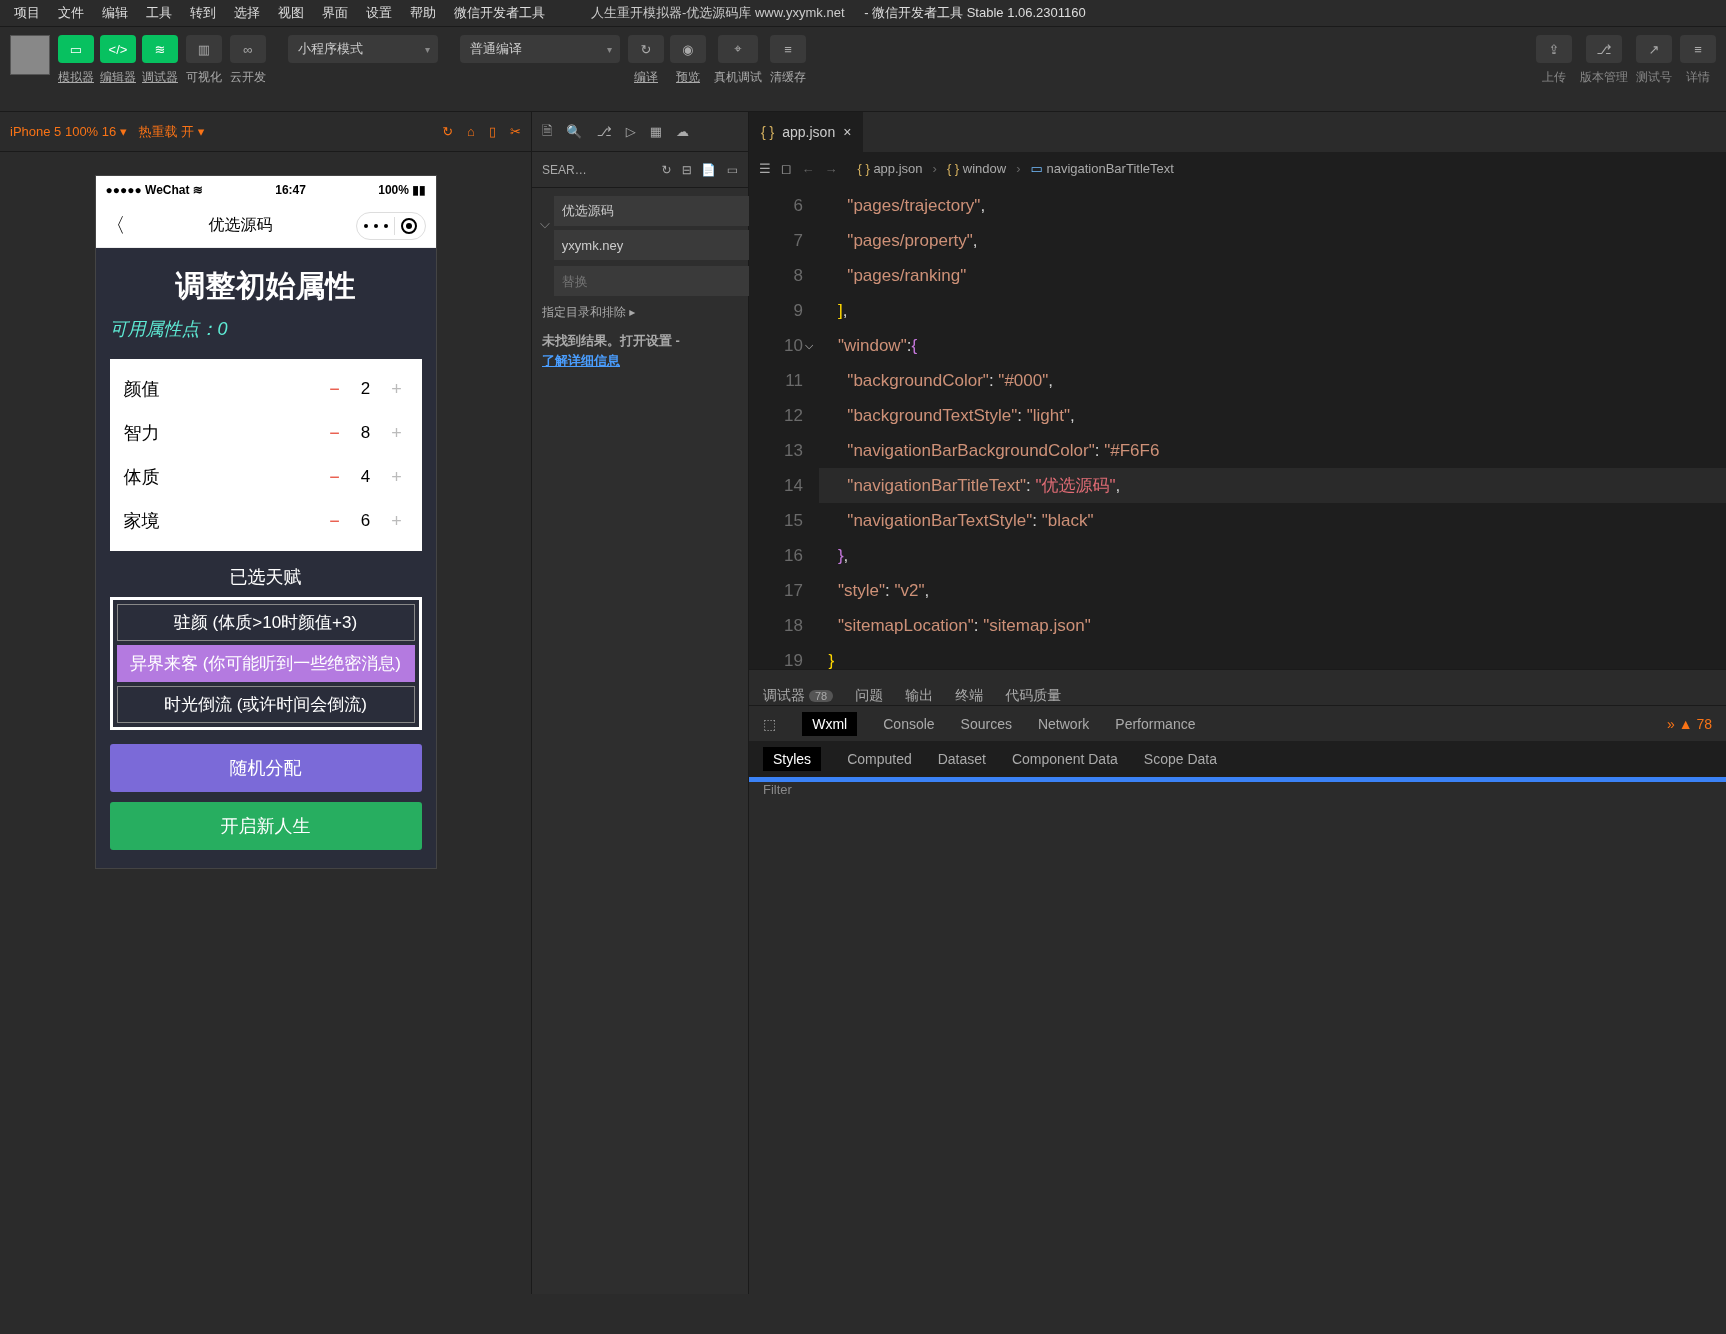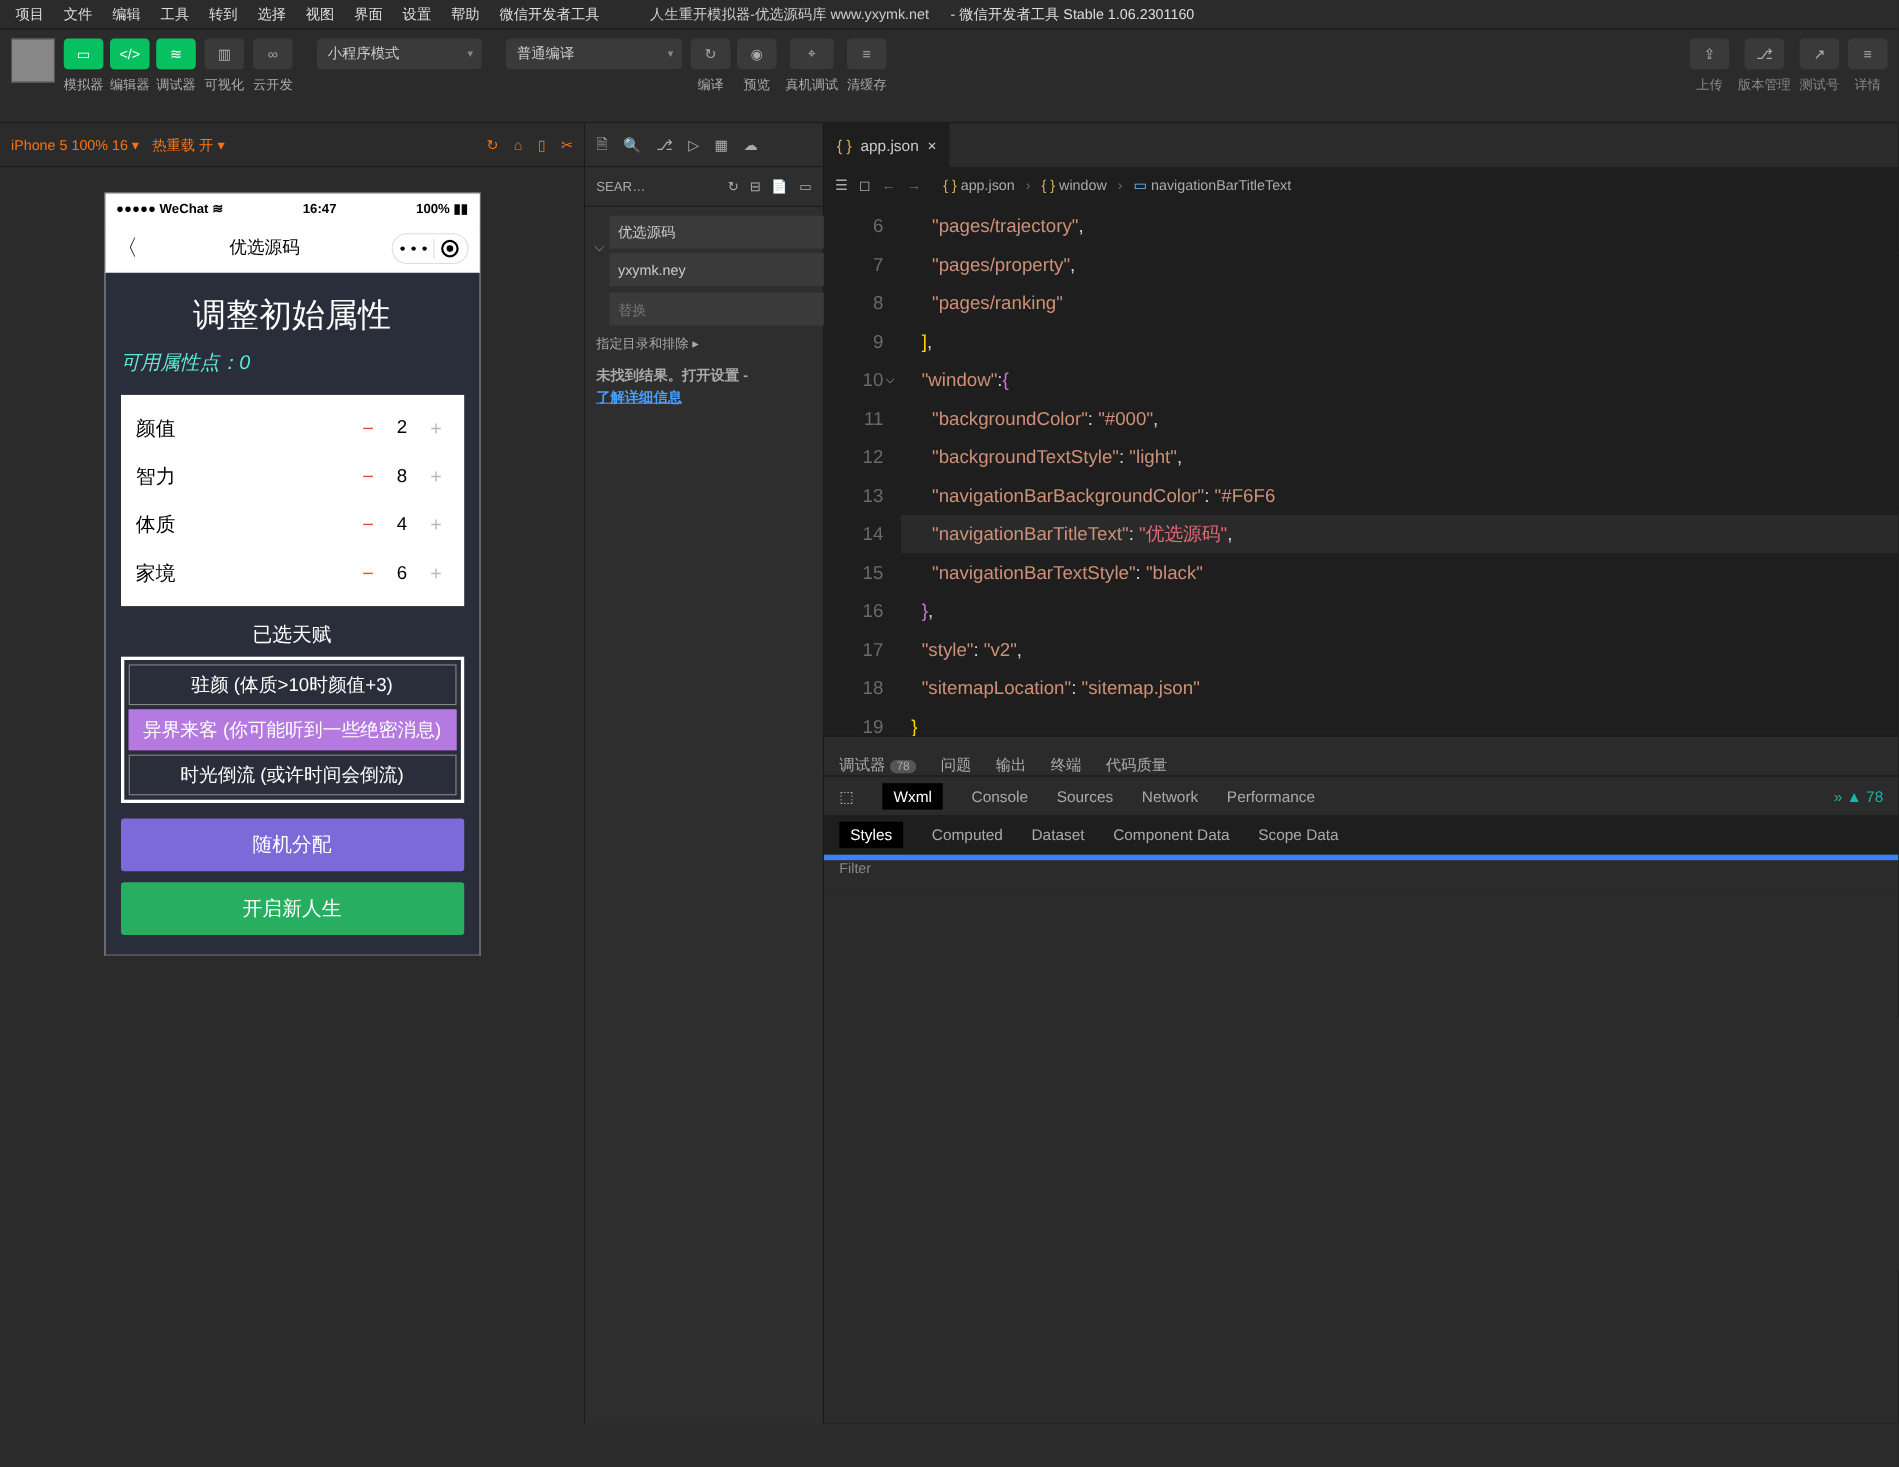--- a/index.html
+++ b/index.html
@@ -10,42 +10,42 @@
 .title-bar .hl { color:#ccc; }
 .toolbar { display:flex; height:86px; background:#2b2b2b; border-top:1px solid #1a1a1a; border-bottom:1px solid #1a1a1a; align-items:flex-start; padding:8px 10px; gap:8px; }
 .avatar { width:40px; height:40px; background:#888; border:1px solid #555; }
 .tool-group { display:flex; flex-direction:column; align-items:center; gap:6px; }
 .tool-buttons { display:flex; gap:6px; }
 .btn-green { background:#07c160; width:36px; height:28px; border-radius:4px; display:flex; align-items:center; justify-content:center; color:#fff; }
 .btn-grey { background:#3a3a3a; width:36px; height:28px; border-radius:4px; display:flex; align-items:center; justify-content:center; color:#aaa; }
 .btn-grey.w { width:40px; }
 .tool-label { font-size:12px; color:#aaa; }
 .tool-labels { display:flex; gap:6px; }
-.tool-labels span { font-size:12px; color:#aaa; width:36px; text-align:center; }
+.tool-labels span { font-size:12px; color:#aaa; width:36px; text-align:center;text-decoration:underline; }
 .dropdown { background:#3a3a3a; height:28px; border-radius:4px; display:flex; align-items:center; padding:0 10px; color:#ccc; font-size:13px; position:relative; }
 .dropdown::after { content:"▾"; position:absolute; right:8px; font-size:10px; color:#888; }
 .toolbar-right { margin-left:auto; display:flex; gap:8px; }
 .toolbar-right .tool-group .tool-label { color:#888; }
 .sub-bar { display:flex; height:40px; align-items:center; padding:0 10px; border-bottom:1px solid #1a1a1a; gap:12px; }
 .sub-bar span { color:#f97316; font-size:13px; }
 .sub-bar .icons-right { margin-left:auto; display:flex; gap:14px; color:#888; }
 .main { display:flex; height:calc(100% - 152px); }
 .sim-pane { width:531px; background:#2b2b2b; display:flex; flex-direction:column; align-items:center; padding-top:40px; }
 .phone { width:342px; background:#fff; border:1px solid #444; display:flex; flex-direction:column;margin-top:23px; }
 .status-bar { height:28px; background:#fff; display:flex; align-items:center; padding:0 10px; font-size:12px; color:#000; font-weight:600; }
 .status-bar .mid { flex:1; text-align:center; }
 .nav-bar { height:44px; background:#fff; display:flex; align-items:center; padding:0 10px; border-bottom:1px solid #eee; }
 .nav-bar .back { font-size:20px; color:#000; }
 .nav-bar .title { flex:1; text-align:center; color:#000; font-size:16px; }
 .nav-bar .capsule { width:70px; height:28px; border:1px solid #ddd; border-radius:14px; display:flex; align-items:center; justify-content:center; gap:6px; }
 .nav-bar .capsule .dot { width:4px; height:4px; border-radius:50%; background:#000; }
 .nav-bar .capsule .ring { width:16px; height:16px; border:2px solid #000; border-radius:50%; display:flex; align-items:center; justify-content:center; }
 .nav-bar .capsule .ring::after { content:""; width:6px; height:6px; background:#000; border-radius:50%; }
 .app-body { background:#2a2d3a; padding:18px 14px; }
-.app-h1 { color:#fff; font-size:30px; font-weight:400; text-align:center; margin-bottom:10px; }
+.app-h1 { color:#fff; font-size:30px; font-weight:700; text-align:center; margin-bottom:10px; }
 .app-sub { color:#5eead4; font-size:18px; margin-bottom:18px;font-style:italic; }
 .attr-box { background:#fff; padding:8px 0; }
 .attr-row { display:flex; align-items:center; height:44px; padding:0 14px; }
 .attr-label { color:#000; font-size:18px; flex:1; }
 .attr-btn { width:22px; height:22px; display:flex; align-items:center; justify-content:center; font-size:18px; }
 .attr-minus { color:#e74c3c; }
 .attr-plus { color:#bbb; }
 .attr-val { width:40px; text-align:center; color:#000; font-size:17px; }
 .talent-h { color:#fff; text-align:center; font-size:18px; margin:14px 0 8px; }
 .talent-box { border:3px solid #fff; padding:4px; }
@@ -79,21 +79,21 @@
 .hl-line { background:#2a2a2a; display:block; }
 .s-str { color:#ce9178; }
 .s-red { color:#e06c75; }
 .s-pun { color:#d4d4d4; }
 .s-brace { color:#ffd700; }
 .s-brace2 { color:#c678dd; }
 .debug-tabs { height:36px; display:flex; align-items:flex-end; gap:22px; padding:0 14px; background:#2b2b2b; border-top:1px solid #1a1a1a; color:#aaa; font-size:14px; }
 .debug-tabs .badge { background:#555; border-radius:8px; padding:0 6px; font-size:11px; }
 .dev-tabs { height:36px; display:flex; align-items:center; gap:26px; padding:0 14px; background:#2b2b2b; color:#aaa; font-size:14px; border-top:1px solid #1a1a1a; }
 .dev-tabs .active { background:#000; color:#fff; padding:4px 10px; }
-.dev-tabs .warn { margin-left:auto; color:#14b8a6; }
+.dev-tabs .warn { margin-left:auto; color:#f97316; }
 .style-tabs { height:36px; display:flex; align-items:center; gap:26px; padding:0 14px; background:#1e1e1e; color:#aaa; font-size:14px; }
 .style-tabs .active { background:#000; color:#fff; padding:4px 10px; }
 .filter-row { height:32px; display:flex; align-items:flex-start; padding:0 14px; background:#2b2b2b; color:#888; font-size:13px; border-top:5px solid #3b82f6; }
 .btm-blank { flex:1; background:#2b2b2b; }
 </style>
 </head>
 <body>
 
 <div class="top-menu">
   <span>项目</span>

